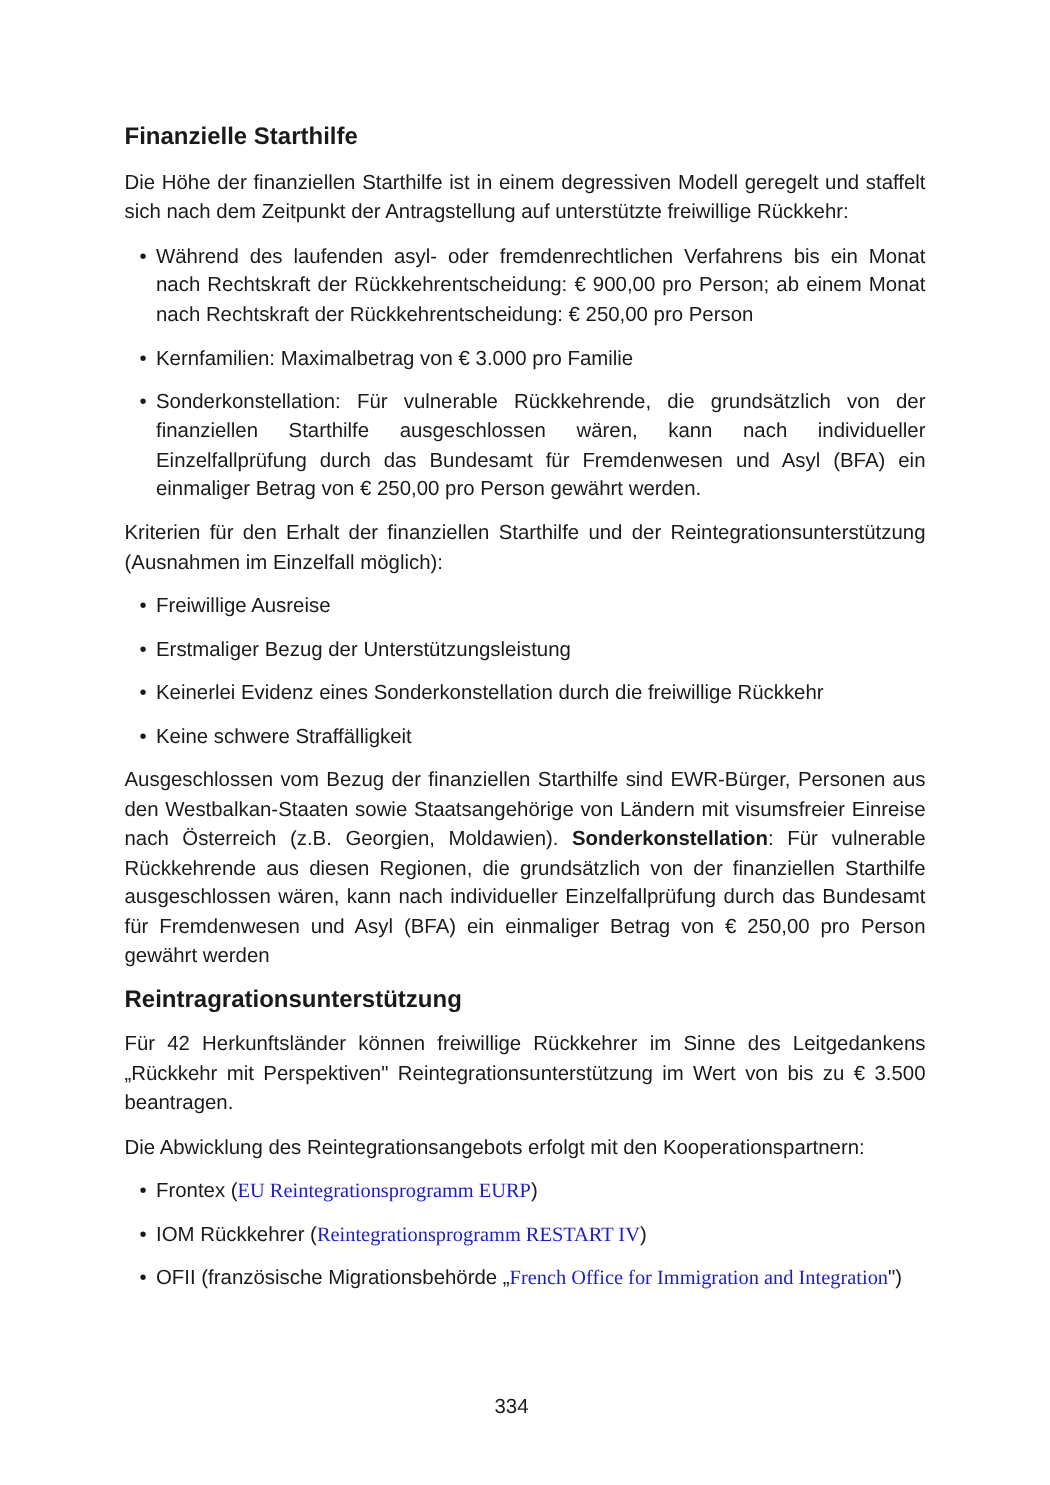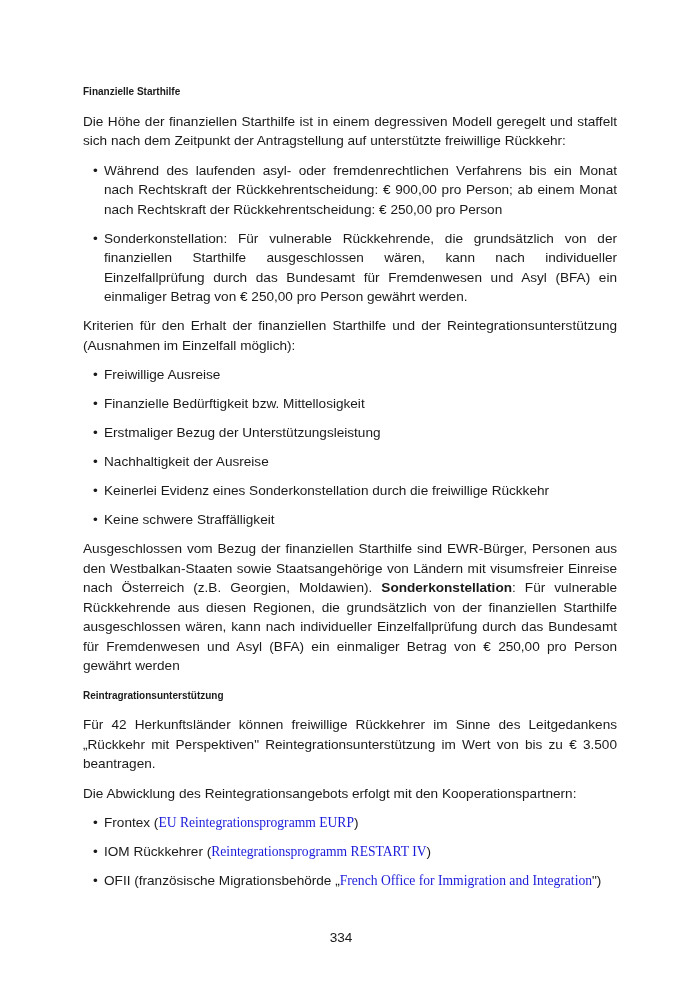--- a/index.html
+++ b/index.html
@@ -7,21 +7,21 @@
       width: 700px; height: 990px; position: relative; overflow: hidden;
       font-family: "Liberation Sans", sans-serif;
       color: #1a1a1a;
       font-size: 13.6px;
       line-height: 19.5px;
     }
     .page {
       position: absolute; left: 83px; top: 82px; width: 534px;
     }
     h3 {
-      font-size: 10px; font-weight: bold; margin: 0 0 10px 0; line-height: 19.5px;
+      font-size: 16px; font-weight: bold; margin: 0 0 10px 0; line-height: 19.5px;
     }
     p { margin: 0 0 10px 0; text-align: justify; hyphens: manual; }
     ul { list-style: none; margin: 0 0 9px 0; padding: 0; }
     ul li {
       position: relative; padding-left: 21px; margin: 0 0 9.5px 0; text-align: justify;
     }
     ul li::before {
       content: "\2022"; position: absolute; left: 10px; top: 0;
     }
     .link { color: #1a1adb; text-decoration: none; cursor: pointer; font-family: Liberation Serif, serif; }
@@ -32,28 +32,27 @@
     }
   </style>
 </head>
 <body>
 
 <div class="page">
   <h3>Finanzielle Starthilfe</h3>
   <p>Die Höhe der finanziellen Starthilfe ist in einem degressiven Modell geregelt und staffelt sich nach dem Zeitpunkt der Antragstellung auf unterstützte freiwillige Rückkehr:</p>
   <ul>
     <li>Während des laufenden asyl- oder fremdenrechtlichen Verfahrens bis ein Monat nach Rechtskraft der Rückkehrentscheidung: € 900,00 pro Person; ab einem Monat nach Rechts­kraft der Rückkehrentscheidung: € 250,00 pro Person</li>
+    <li>Kernfamilien: Maximalbetrag von € 3.000 pro Familie</li>
     <li>Sonderkonstellation: Für vulnerable Rückkehrende, die grundsätzlich von der finanziellen Starthilfe ausgeschlossen wären, kann nach individueller Einzelfallprüfung durch das Bun­desamt für Fremdenwesen und Asyl (BFA) ein einmaliger Betrag von €  250,00 pro Person gewährt werden.</li>
   </ul>
   <p>Kriterien für den Erhalt der finanziellen Starthilfe und der Reintegrationsunterstützung (Ausnah­men im Einzelfall möglich):</p>
   <ul>
     <li>Freiwillige Ausreise</li>
-    <li>Finanzielle Bedürftigkeit bzw. Mittellosigkeit</li>
     <li>Erstmaliger Bezug der Unterstützungsleistung</li>
-    <li>Nachhaltigkeit der Ausreise</li>
     <li>Keinerlei Evidenz eines Sonderkonstellation durch die freiwillige Rückkehr</li>
     <li>Keine schwere Straffälligkeit</li>
   </ul>
   <p><span>Ausgeschlossen vom Bezug der finanziellen Starthilfe sind EWR-Bürger, Personen aus den Westbalkan-Staaten sowie Staatsangehörige von Ländern mit visumsfreier Einreise nach Ös­terreich (z.B. Georgien, Moldawien). </span><b>Sonderkonstellation</b><span>: Für vulnerable Rückkehrende aus diesen Regionen, die grundsätzlich von der finanziellen Starthilfe ausgeschlossen wären, kann nach individueller Einzelfallprüfung durch das Bundesamt für Fremdenwesen und Asyl (BFA) ein einmaliger Betrag von €  250,00 pro Person gewährt werden</span></p>
 
   <h3>Reintragrationsunterstützung</h3>
   <p>Für 42 Herkunftsländer können freiwillige Rückkehrer im Sinne des Leitgedankens „Rückkehr mit Perspektiven" Reintegrationsunterstützung im Wert von bis zu € 3.500 beantragen.</p>
   <p>Die Abwicklung des Reintegrationsangebots erfolgt mit den Kooperationspartnern:</p>
   <ul>
     <li><span>Frontex (</span><a class="link">EU Reintegrationsprogramm EURP</a><span>)</span></li>

